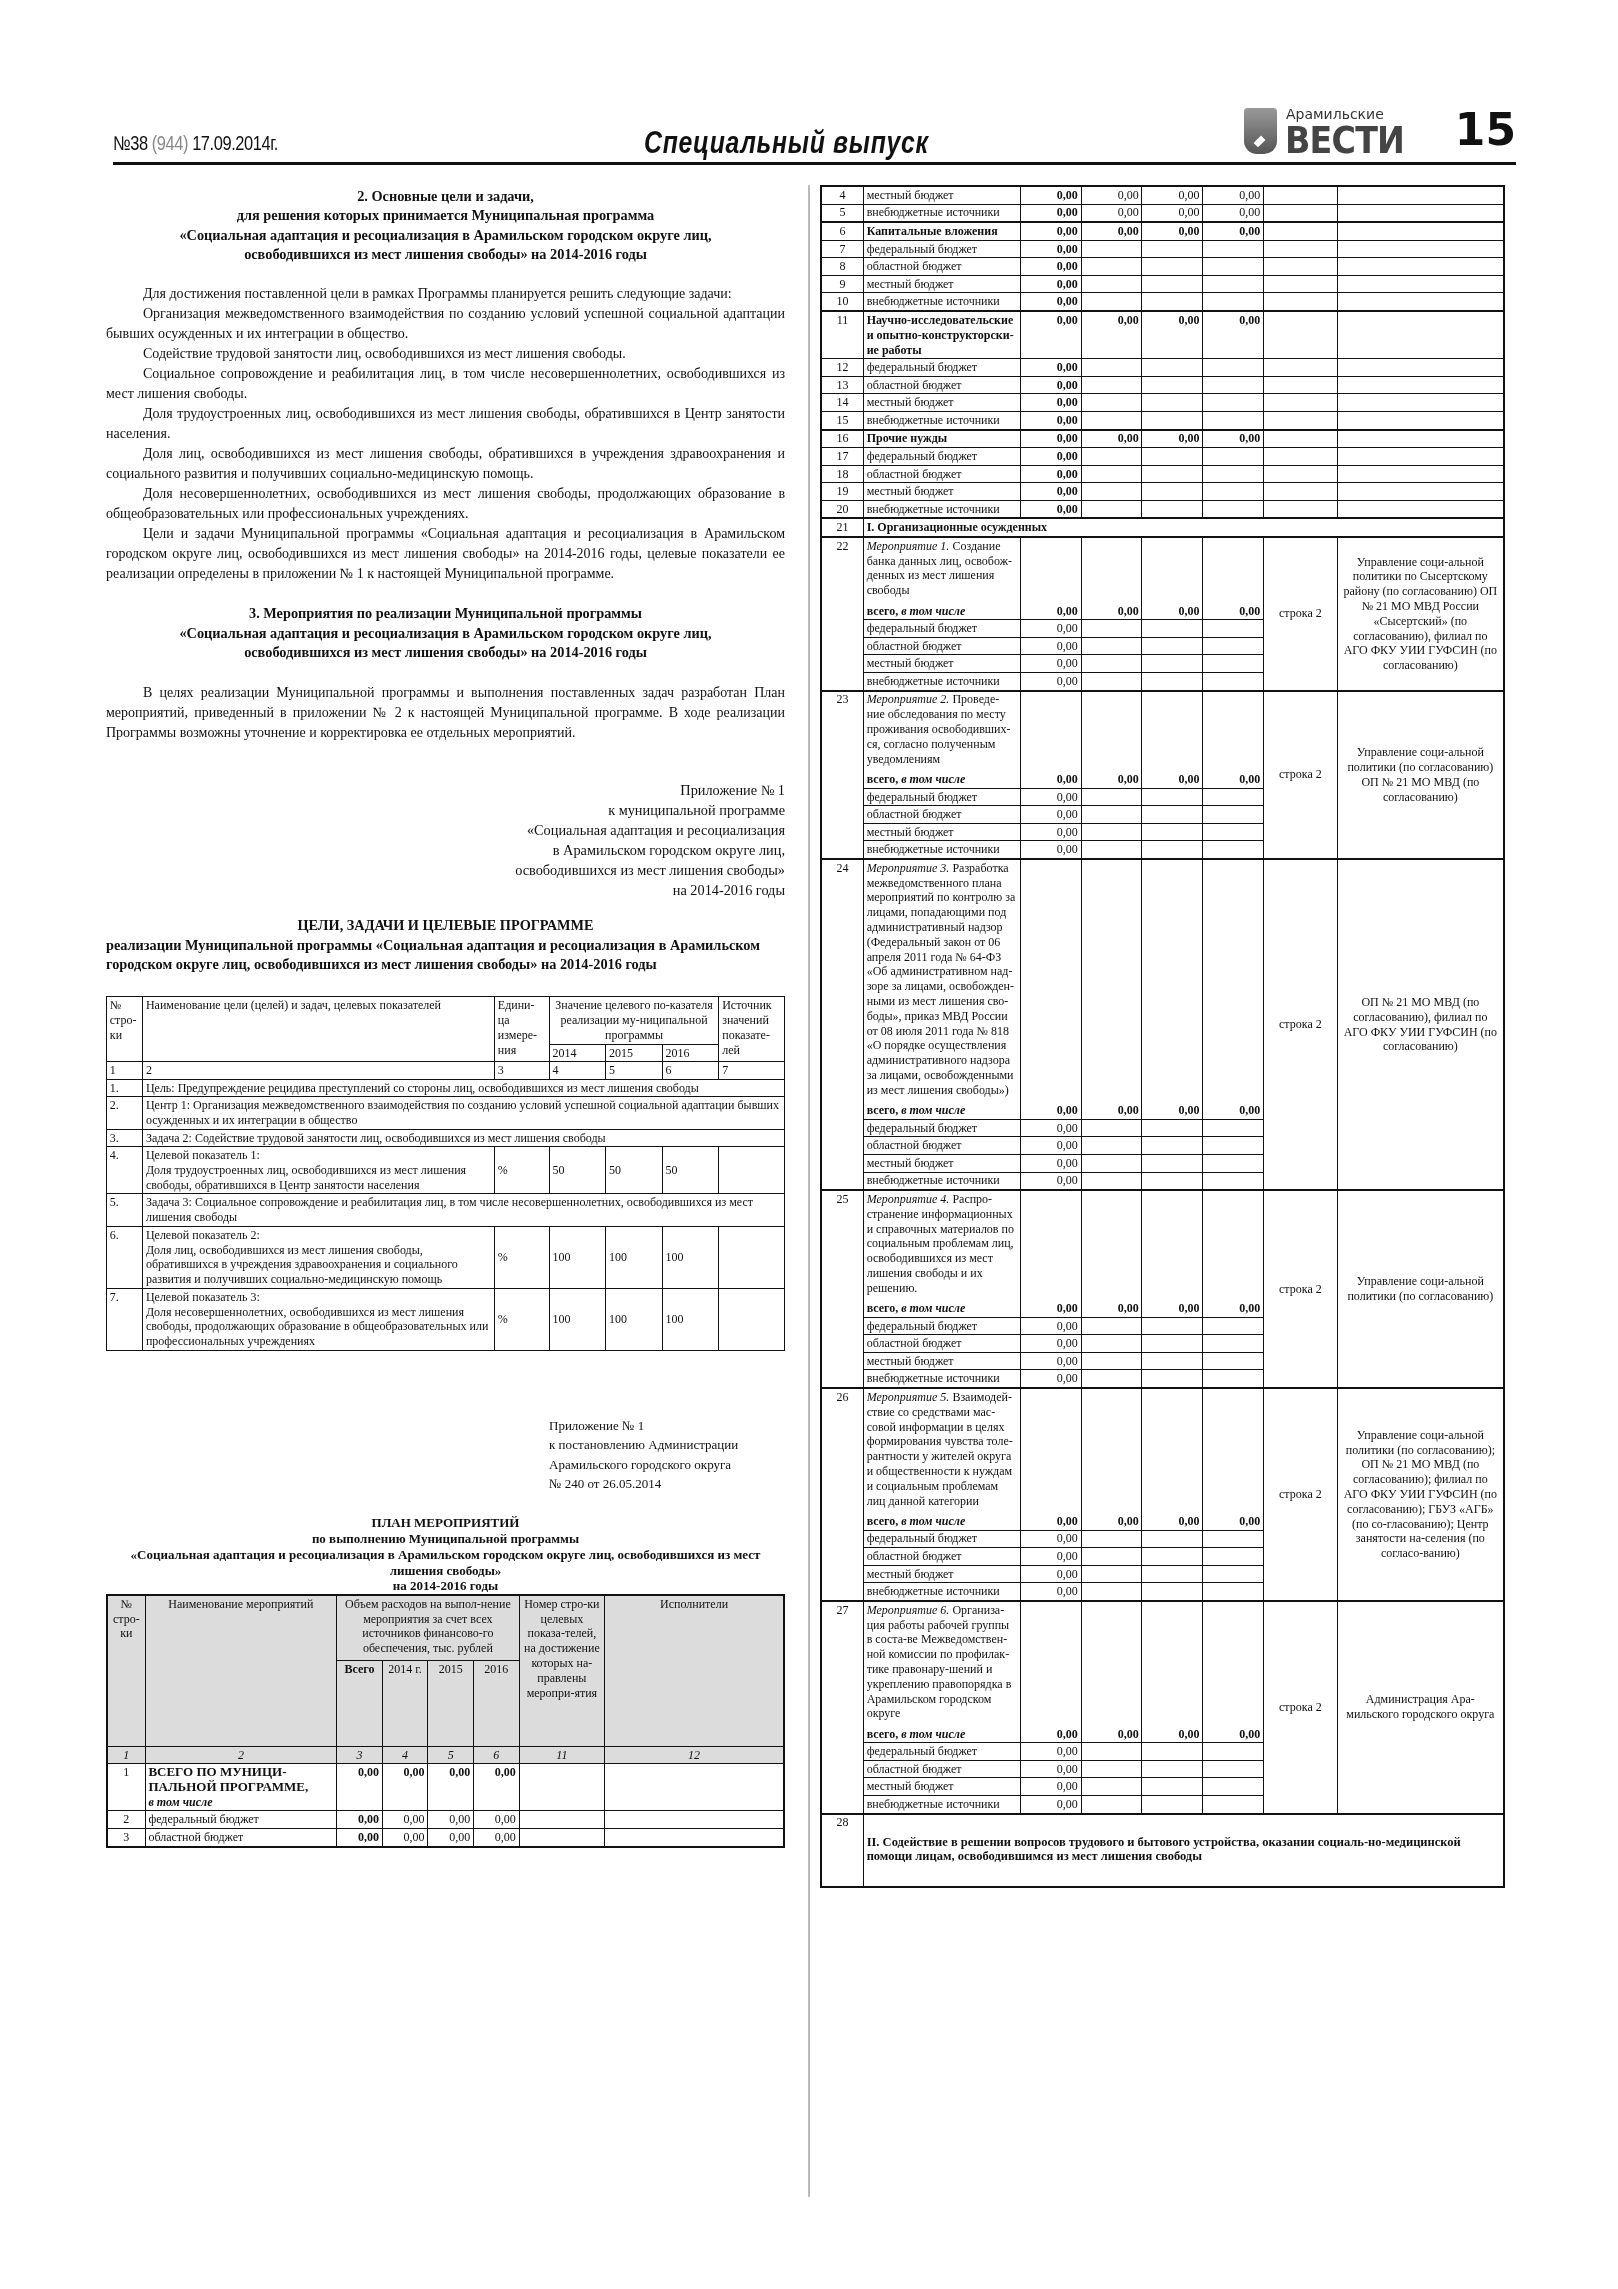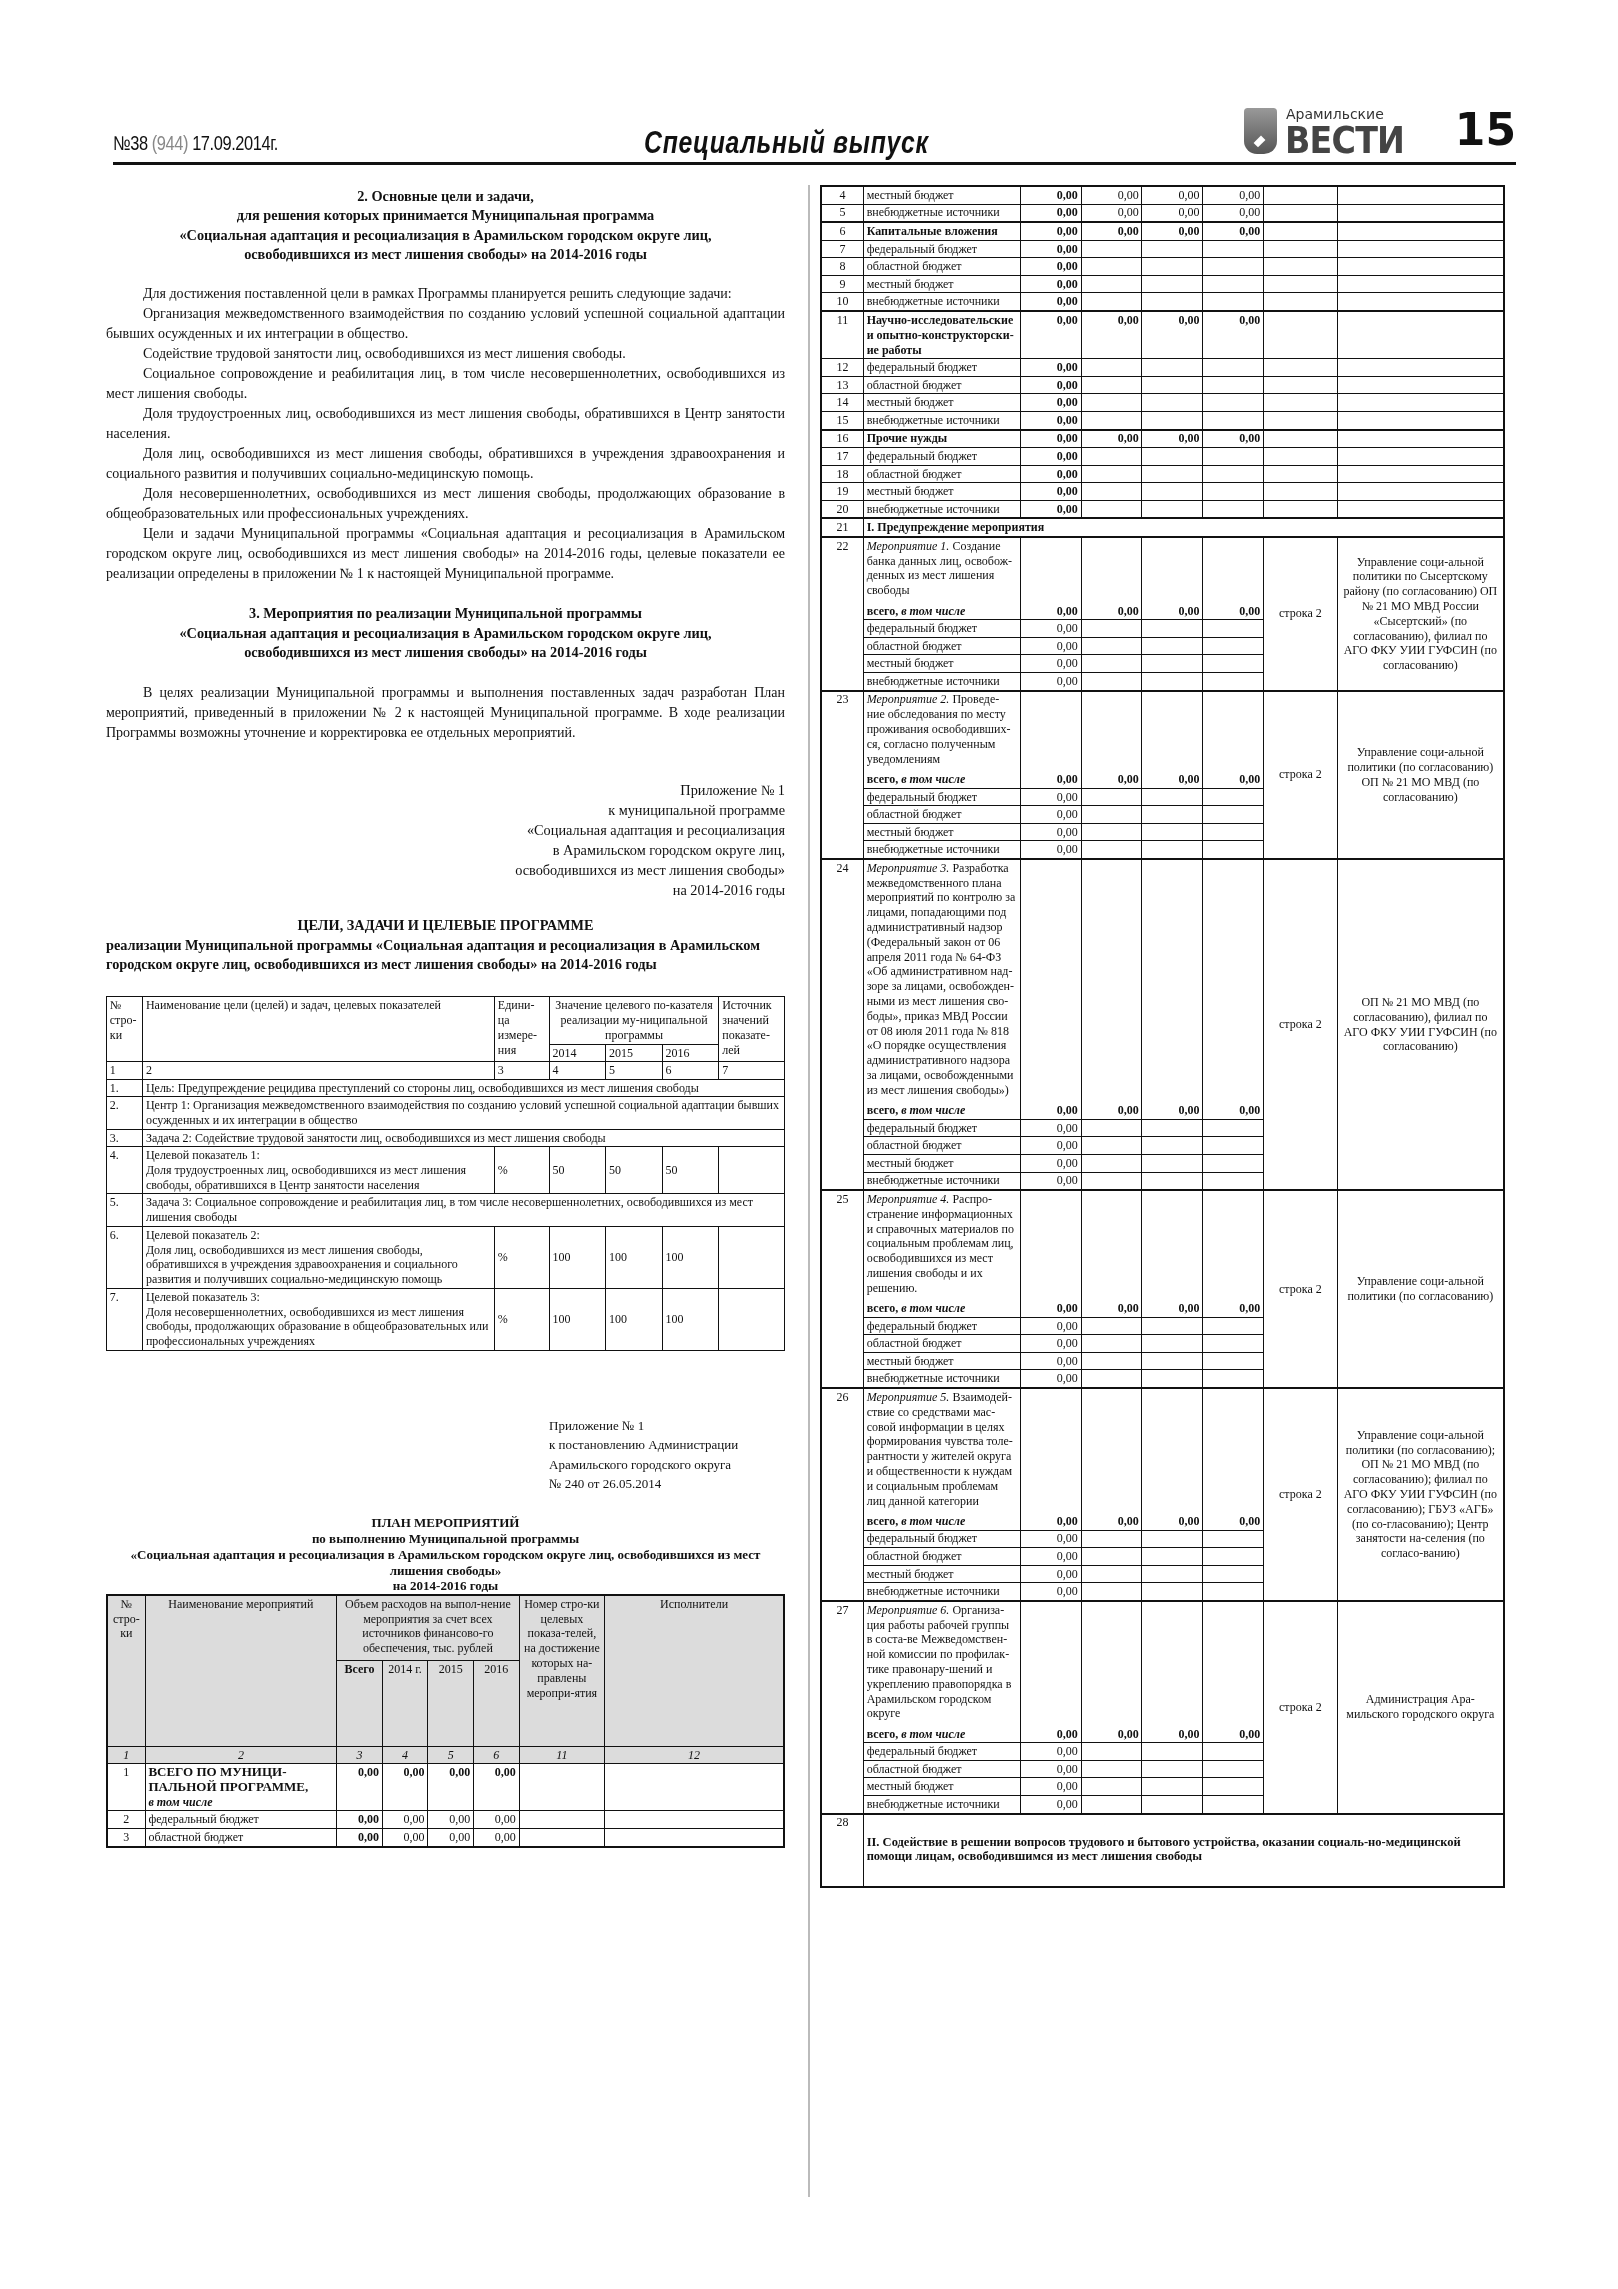--- a/index.html
+++ b/index.html
@@ -429,21 +429,21 @@
           <td class="name ">внебюджетные источники</td>
           <td class="num b">0,00</td>
           <td class="num "></td>
           <td class="num "></td>
           <td class="num "></td>
           <td class="line"></td>
           <td class="exec"></td>
         </tr>
         <tr class="sep">
           <td class="rn">21</td>
-          <td class="b" colspan="7">I. Предупреждение мероприятия</td>
+          <td class="b" colspan="7">I. Организационные осужденных</td>
         </tr>
         <tr class="sep">
           <td class="rn" rowspan="5">22</td>
           <td class="name"><span class="i">Мероприятие 1.</span> <span>Создание банка данных лиц, освобож-денных из мест лишения свободы</span><div style="margin-top:5.5px"><span class="b">всего,</span> <span class="b i">в том числе</span></div></td>
           <td class="num b" style="vertical-align:bottom">0,00</td>
           <td class="num b" style="vertical-align:bottom">0,00</td>
           <td class="num b" style="vertical-align:bottom">0,00</td>
           <td class="num b" style="vertical-align:bottom">0,00</td>
           <td class="line" rowspan="5">строка 2</td>
           <td class="exec" rowspan="5">Управление соци-альной политики по Сысертскому району (по согласованию) ОП № 21 МО МВД России «Сысертский» (по согласованию), филиал по АГО ФКУ УИИ ГУФСИН (по согласованию)</td>

